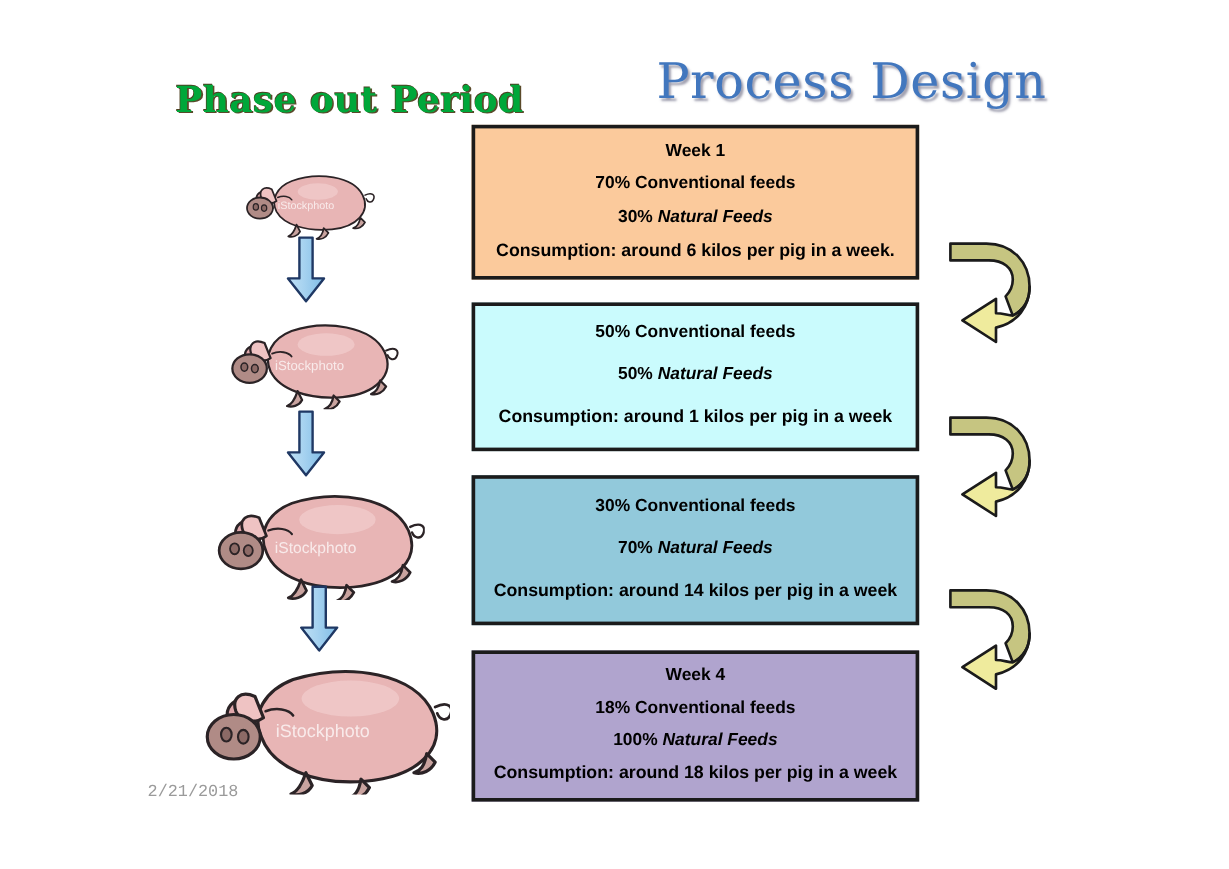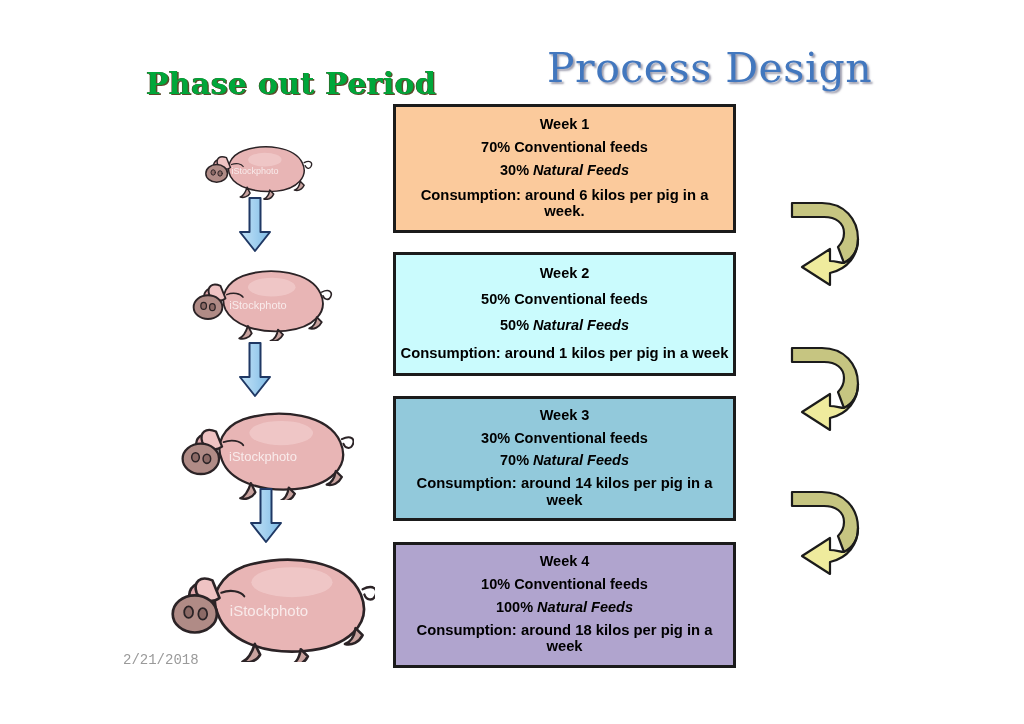--- a/index.html
+++ b/index.html
@@ -39,21 +39,21 @@
     color: #4277BE;
     letter-spacing: 0.5px;
     white-space: nowrap;
     text-shadow: 2px 2px 2px rgba(80,80,110,0.55);
   }
 
   
   .week-box {
     position: absolute;
     left: 393px;
-    width: 343px;
+    width: 373px;
     border: 3px solid #1b1b1b;
     box-sizing: border-box;
     display: flex;
     flex-direction: column;
     justify-content: space-around;
     align-items: center;
     padding: 6px 4px 7px 4px;
     color: #000000;
     font-size: 14.5px;
     font-weight: bold;
@@ -295,33 +295,31 @@
 </div>
 
 <div class="week-box" id="week-1">
   <div class="wb-line wb-title">Week 1</div>
   <div class="wb-line">70% Conventional feeds</div>
   <div class="wb-line italic-part"><span>30% </span><em>Natural Feeds</em></div>
   <div class="wb-line wb-consumption">Consumption: around 6 kilos per pig in a week.</div>
 </div>
 
 <div class="week-box" id="week-2">
-  <div class="wb-line wb-title">Week 2</div>
   <div class="wb-line">50% Conventional feeds</div>
   <div class="wb-line italic-part"><span>50% </span><em>Natural Feeds</em></div>
   <div class="wb-line wb-consumption">Consumption: around 1 kilos per pig in a week</div>
 </div>
 
 <div class="week-box" id="week-3">
-  <div class="wb-line wb-title">Week 3</div>
   <div class="wb-line">30% Conventional feeds</div>
   <div class="wb-line italic-part"><span>70% </span><em>Natural Feeds</em></div>
   <div class="wb-line wb-consumption">Consumption: around 14 kilos per pig in a week</div>
 </div>
 
 <div class="week-box" id="week-4">
   <div class="wb-line wb-title">Week  4</div>
-  <div class="wb-line">10% Conventional feeds</div>
+  <div class="wb-line">18% Conventional feeds</div>
   <div class="wb-line italic-part"><span>100% </span><em>Natural Feeds</em></div>
   <div class="wb-line wb-consumption">Consumption: around 18 kilos per pig in a week</div>
 </div>
 
 <div class="date-stamp">2/21/2018</div>
 
 </body></html>

